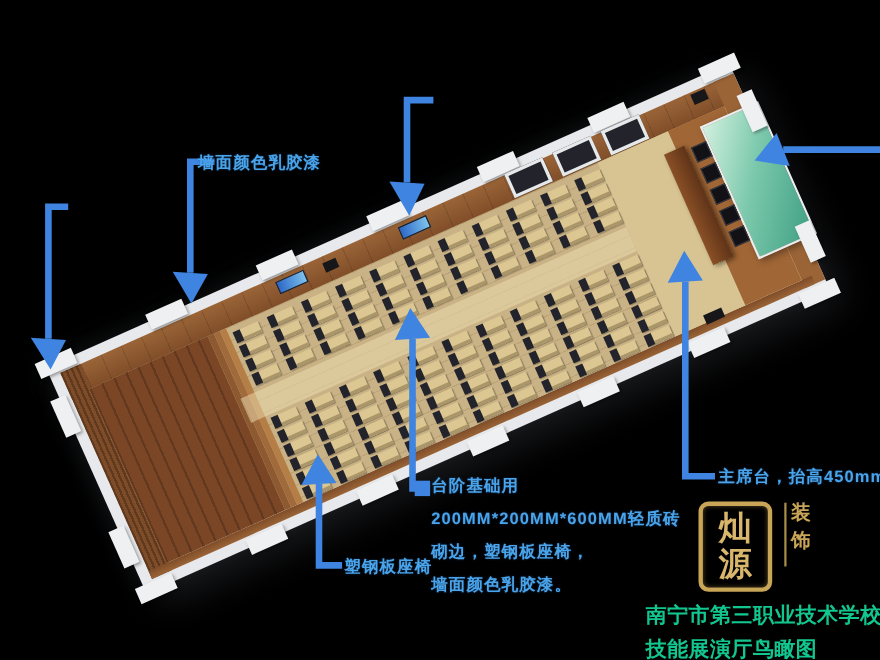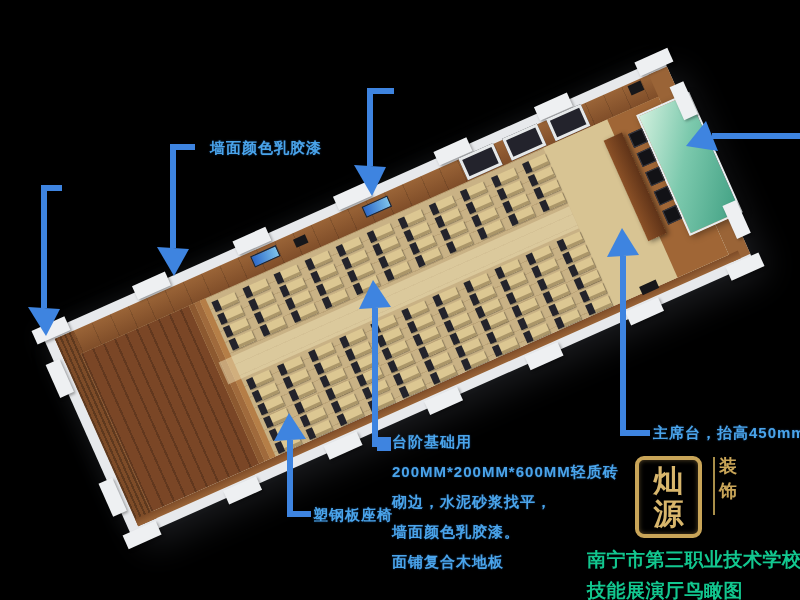--- a/index.html
+++ b/index.html
@@ -33,21 +33,21 @@
   .podium-table{left:592px;top:52px;width:20px;height:110px;
     background:linear-gradient(90deg,#8a5026,var(--table));box-shadow:2px 2px 5px rgba(0,0,0,.45);}
   .green-screen{left:632px;top:42px;width:54px;height:128px;
     background:linear-gradient(125deg,#d2f0de 0%,var(--screen-green) 45%,#3f9f82 100%);
     border:2px solid #e8eef0;box-shadow:2px 3px 7px rgba(0,0,0,.35);}
   
   .lbl{position:absolute;color:var(--label-blue);font-weight:bold;font-size:15px;
        letter-spacing:1px;white-space:nowrap;text-shadow:0 0 2px rgba(40,110,190,.55);}
   .lbl-lcd{left:396px;top:81px;font-size:16px;}
   .lbl-proj{left:738px;top:84px;width:52px;text-align:right;font-size:16px;line-height:30px;}
-  .lbl-paint{left:210px;top:139px;}
+  .lbl-paint{left:180px;top:139px;}
   .lbl-b1{left:64px;top:179px;}
   .lbl-steps{left:392px;top:427px;line-height:30px;}
   .lbl-seat{left:313px;top:506px;}
   .lbl-stage{left:653px;top:424px;}
   
   .overlay{position:absolute;left:0;top:0;pointer-events:none;}
   .conn{fill:none;stroke:var(--arrow-blue);stroke-width:6;stroke-linejoin:miter;stroke-linecap:butt;}
   .ahead{fill:var(--arrow-blue);}
   
   .seal{position:absolute;left:635px;top:456px;width:59px;height:74px;border:4px solid var(--logo-gold);
@@ -245,23 +245,22 @@
     <path class="conn" d="M311 514 L290 514 L290 440"></path>
     <polygon class="ahead" points="274,441 306,439 289,413"></polygon>
     <path class="conn" d="M650 433 L623 433 L623 256"></path>
     <polygon class="ahead" points="607,257 639,255 622,228"></polygon>
   </svg>
 
   <div class="lbl lbl-paint">墙面颜色乳胶漆</div>
   <div class="lbl lbl-steps">
     <div>台阶基础用</div>
     <div>200MM*200MM*600MM轻质砖</div>
-    <div>砌边，水泥砂浆找平，</div>
+    <div>砌边，塑钢板座椅，</div>
     <div>墙面颜色乳胶漆。</div>
-    <div>面铺复合木地板</div>
   </div>
   <div class="lbl lbl-seat">塑钢板座椅</div>
   <div class="lbl lbl-stage">主席台，抬高450mm</div>
 
   <div class="seal">
     <span>灿</span>
     <span>源</span>
   </div>
   <div class="logo-divider"></div>
   <div class="logo-side">

